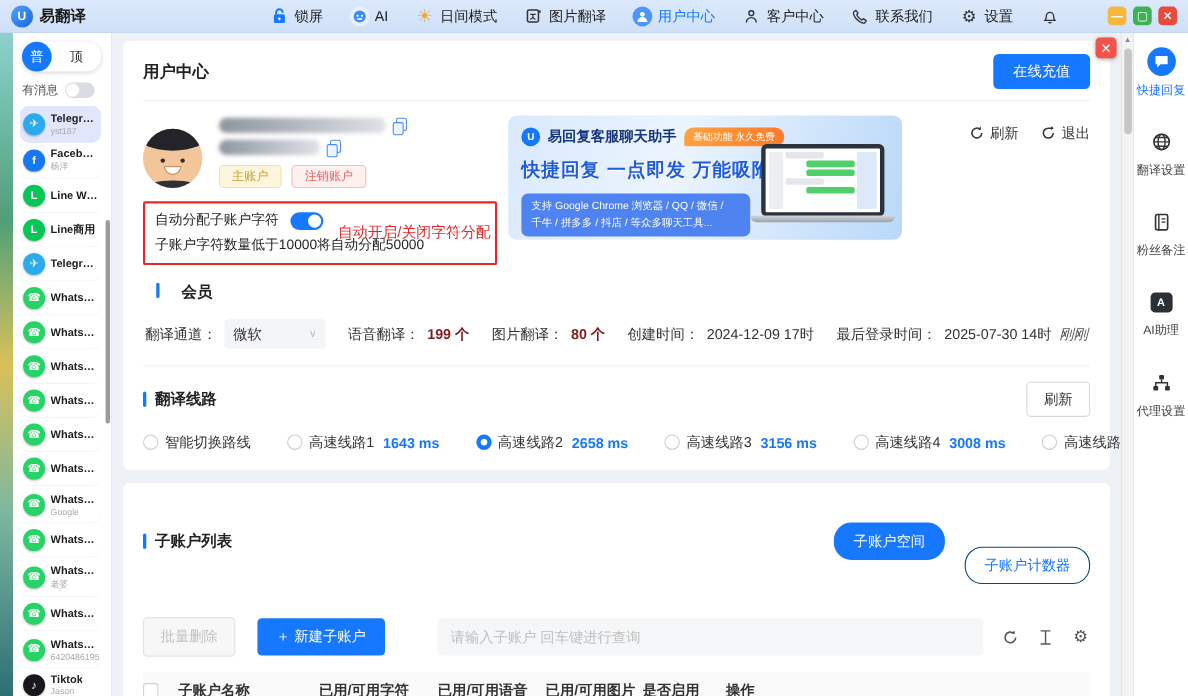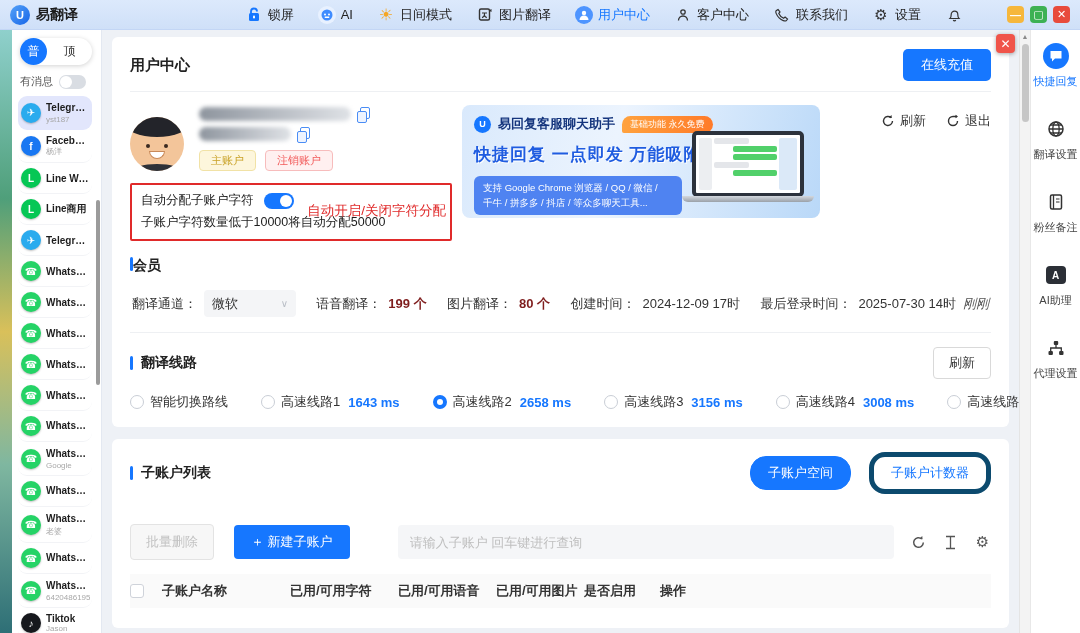--- a/index.html
+++ b/index.html
@@ -93,21 +93,21 @@
   .lap-chat { flex:1; display:flex; flex-direction:column; gap:2px; }
   .lap-b { height:6px; border-radius:2px; }
   .lap-b.g { background:#51d06a; align-self:flex-end; width:70%; }
   .lap-b.w { background:#e4e6ea; align-self:flex-start; width:55%; }
   .lap-col3 { width:18px; background:#dbe9f8; border-radius:2px; }
   .lap-base { width:132px; height:6px; background:linear-gradient(#d3d8de,#9aa1a9); border-radius:0 0 9px 9px; margin-top:-1px; }
 
   .session { margin-left:auto; display:flex; gap:20px; align-items:flex-start; padding-top:7px; font-size:13px; color:#333; }
   .session .s-item { display:flex; align-items:center; gap:5px; cursor:pointer; }
 
-  .sec-head { display:flex; align-items:flex-start; gap:0; margin:16px 0 11px; }
+  .sec-head { display:flex; align-items:flex-start; gap:20px; margin:16px 12px 11px; }
   .sec-bar { width:3px; height:14px; background:#1677ff; border-radius:2px; }
   .sec-title { font-size:14px; font-weight:bold; }
 
   .member-bar { height:34px; border-radius:17px; background:linear-gradient(92deg,#1044ee 0%,#3635e6 28%,#6929e2 45%,#2e6bf2 62%,#0bb6f8 82%,#12e4fe 100%); display:flex; align-items:center; color:#fff; font-size:13px; padding:0 24px; }
   .member-bar b { margin-left:8px; font-size:13.5px; }
   .member-remain { margin-left:345px; display:flex; align-items:center; }
 
   .stats-row { display:flex; align-items:center; justify-content:space-between; margin-top:15px; padding:0 2px 15px; border-bottom:1px solid #eef0f3; font-size:13px; color:#333; }
   .stat { display:flex; align-items:center; gap:7px; white-space:nowrap; }
   .sel { width:92px; height:27px; background:#f4f5f7; border-radius:4px; display:flex; align-items:center; justify-content:space-between; padding:0 8px; color:#333; cursor:pointer;text-align:center; }
@@ -120,21 +120,21 @@
   .lines-row { display:flex; align-items:center; gap:33px; margin-top:14px; font-size:13px; color:#333; }
   .line-opt { display:flex; align-items:center; gap:6px; cursor:pointer; white-space:nowrap; }
   .radio { width:14px; height:14px; min-width:14px; border:1px solid #c9ced6; border-radius:50%; background:#fff; display:inline-block; }
   .line-opt.selected .radio { border:4px solid #1677ff; }
   .ms { color:#1677ff; font-weight:bold; margin-left:2px; }
 
   
   .card-b { margin-top:12px; padding:13px 18px 20px; }
   .cb-head { display:flex; align-items:center; gap:8px; }
   .pill-btn-f { margin-left:auto; background:#1677ff; color:#fff; border:1px solid #1677ff; border-radius:16px; padding:7px 17px; font-size:13px; cursor:pointer; }
-  .pill-btn-o { margin-left:10px; background:#fff; color:#1677ff; border:5px solid #0c4a6e; border-radius:16px; padding:7px 17px; font-size:13px; cursor:pointer; }
+  .pill-btn-o { margin-left:10px; background:#fff; color:#1677ff; border:1px solid #0c4a6e; border-radius:16px; padding:7px 17px; font-size:13px; cursor:pointer;margin-top:45px; }
   .toolbar { display:flex; align-items:center; margin-top:30px; }
   .batch-btn { background:#f7f7f7; border:1px solid #e3e3e3; color:#c2c2c2; font-size:13px; padding:8px 15px; border-radius:4px; }
   .create-btn { background:#1677ff; color:#fff; border:none; font-size:13px; padding:8px 17px; border-radius:4px; margin-left:20px; cursor:pointer; }
   .search { flex:1; margin-left:48px; background:#f5f6f8; border:none; border-radius:4px; height:34px; padding:0 12px; font-size:13px; color:#333; outline:none; }
   .search::placeholder { color:#bfbfbf; }
   .tool-ics { display:flex; align-items:center; gap:15px; margin-left:16px; color:#555; }
   .tool-ics .ti { width:17px; height:17px; display:flex; align-items:center; justify-content:center; cursor:pointer; font-size:15px; }
 
   .tbl { margin-top:14px; }
   .tr { display:flex; align-items:center; height:36px; border-bottom:1px solid #f1f2f4; font-size:13px; }

